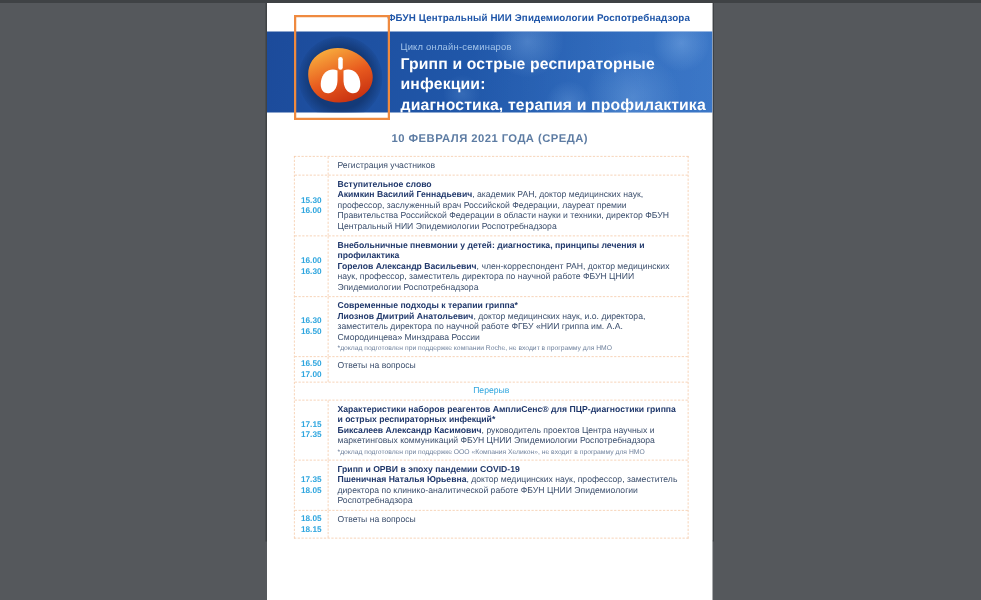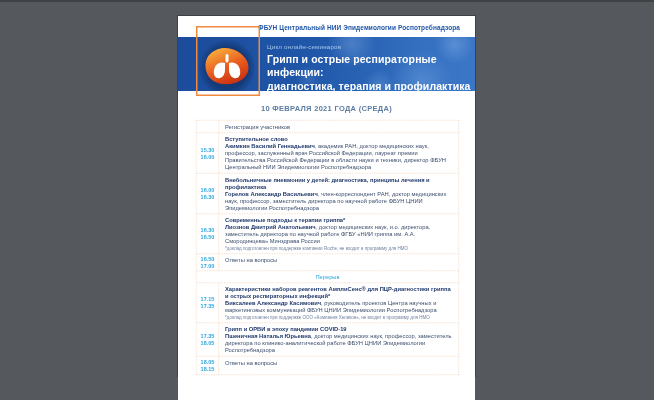--- a/index.html
+++ b/index.html
@@ -4,21 +4,21 @@
 <style>
   html,body{margin:0;padding:0;}
   body{
     width:654px;height:400px;overflow:hidden;position:relative;
     background:#55585c;
     font-family:"Liberation Sans", sans-serif;
   }
   .top-strip{position:absolute;top:0;left:0;width:654px;height:2px;background:#3f4245;z-index:9;}
 
   
-  .page{position:absolute;left:178px;top:16px;width:297px;height:360px;
+  .page{position:absolute;left:178px;top:0;width:297px;height:360px;
         box-shadow:0 0 0 1px #3f4245;}
   .page-inner{width:594px;height:800px;background:#ffffff;position:relative;
         transform:scale(.5);transform-origin:0 0;overflow:hidden;}
 
   .org-header{position:absolute;top:16px;right:30px;font-size:13px;font-weight:bold;
         color:#1e55a8;letter-spacing:.2px;}
 
   .banner{position:absolute;left:0;top:42px;width:594px;height:108px;overflow:hidden;
         background:linear-gradient(100deg,#1c4b9b 0%,#2057a9 45%,#2a68bd 80%,#2d6dc3 100%);}
   .virus{position:absolute;border-radius:50%;}

